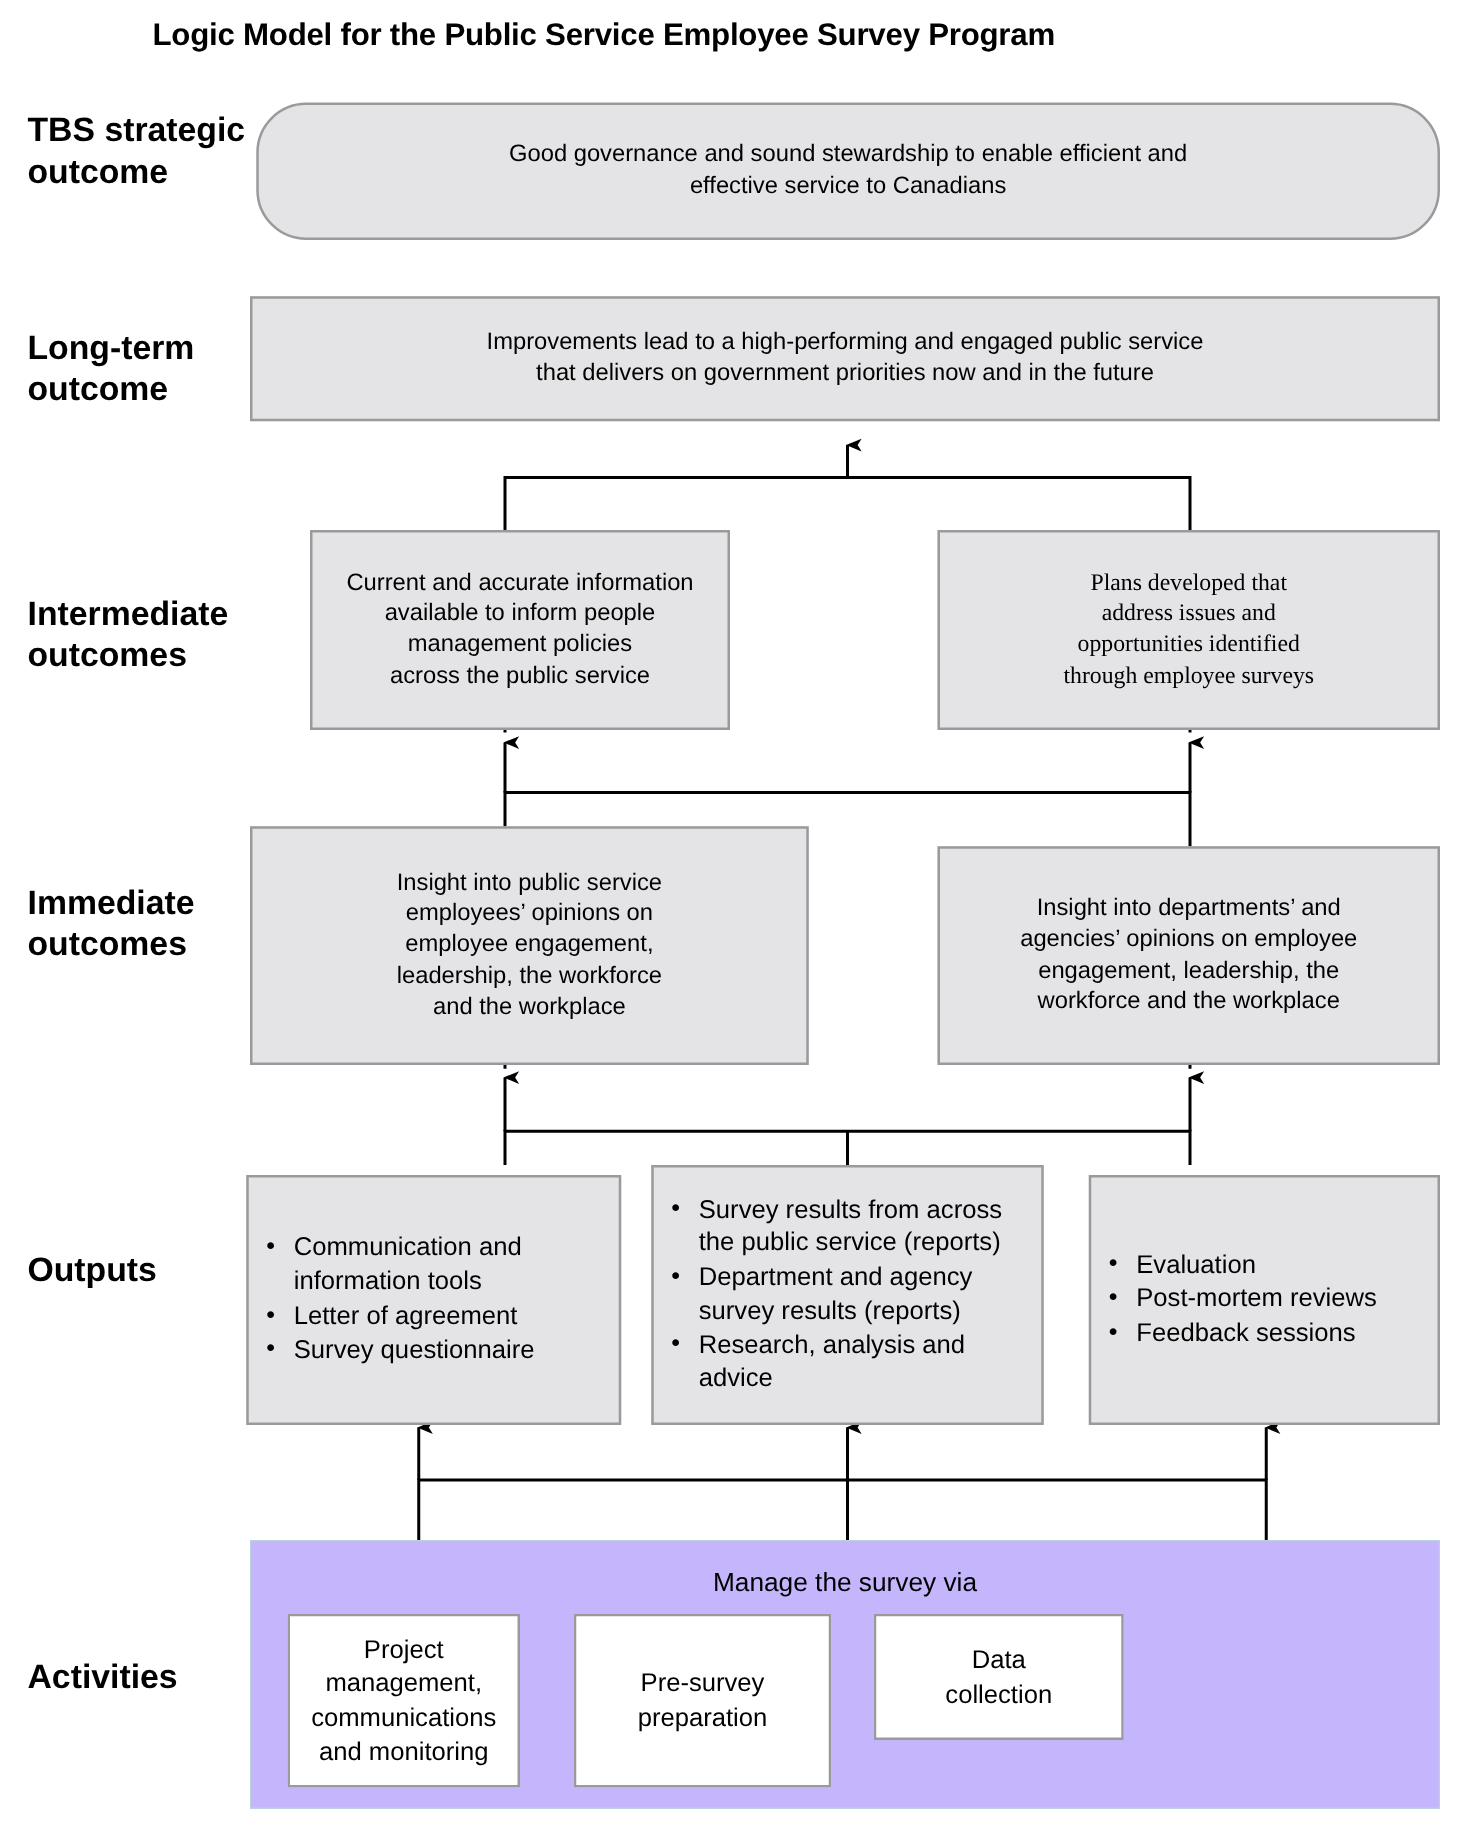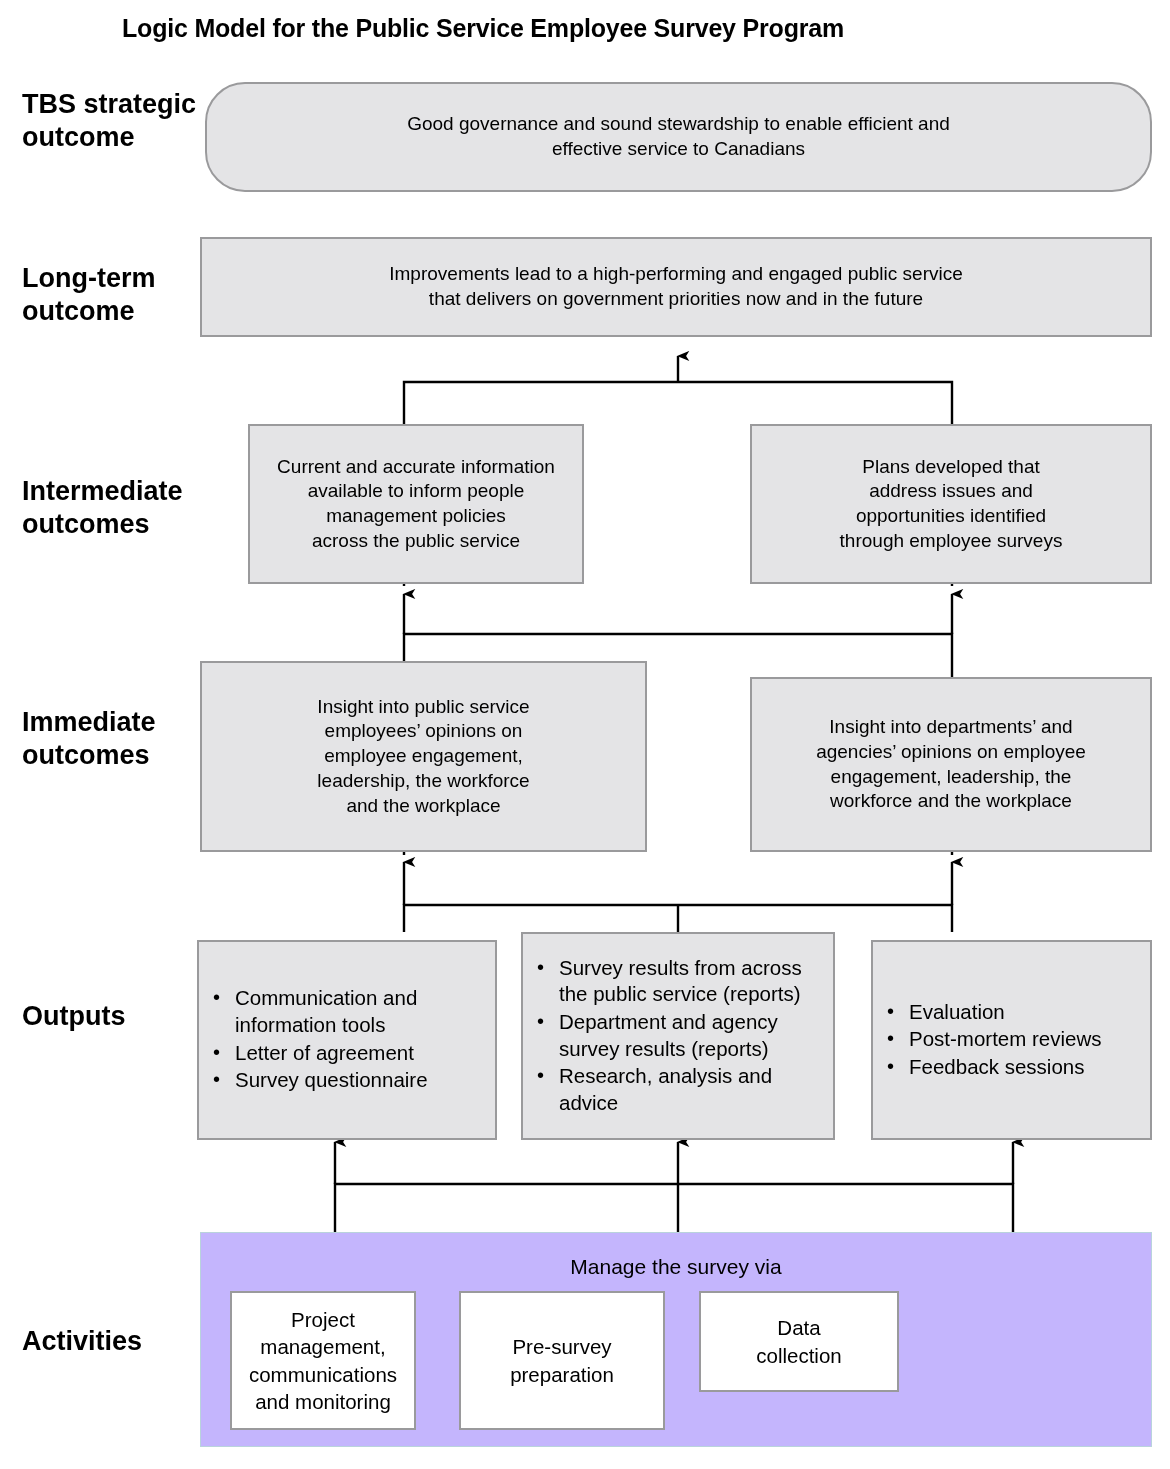--- a/index.html
+++ b/index.html
@@ -173,21 +173,21 @@
     <div class="txt">Improvements lead to a high-performing and engaged public service
 that delivers on government priorities now and in the future</div>
   </div>
 
   <div class="box" style="left:200px; top:424px; width:336px; height:160px;margin-left:48px;">
     <div class="txt">Current and accurate information
 available to inform people
 management policies
 across the public service</div>
   </div>
-  <div class="box" style="left:750px; top:424px; width:402px; height:160px;">
+  <div class="box" style="left:750px; top:424px; width:402px; height:160px;font-family:Liberation Serif, serif;">
     <div class="txt">Plans developed that
 address issues and
 opportunities identified
 through employee surveys</div>
   </div>
 
   <div class="box" style="left:200px; top:661px; width:447px; height:191px;">
     <div class="txt">Insight into public service
 employees’ opinions on
 employee engagement,

